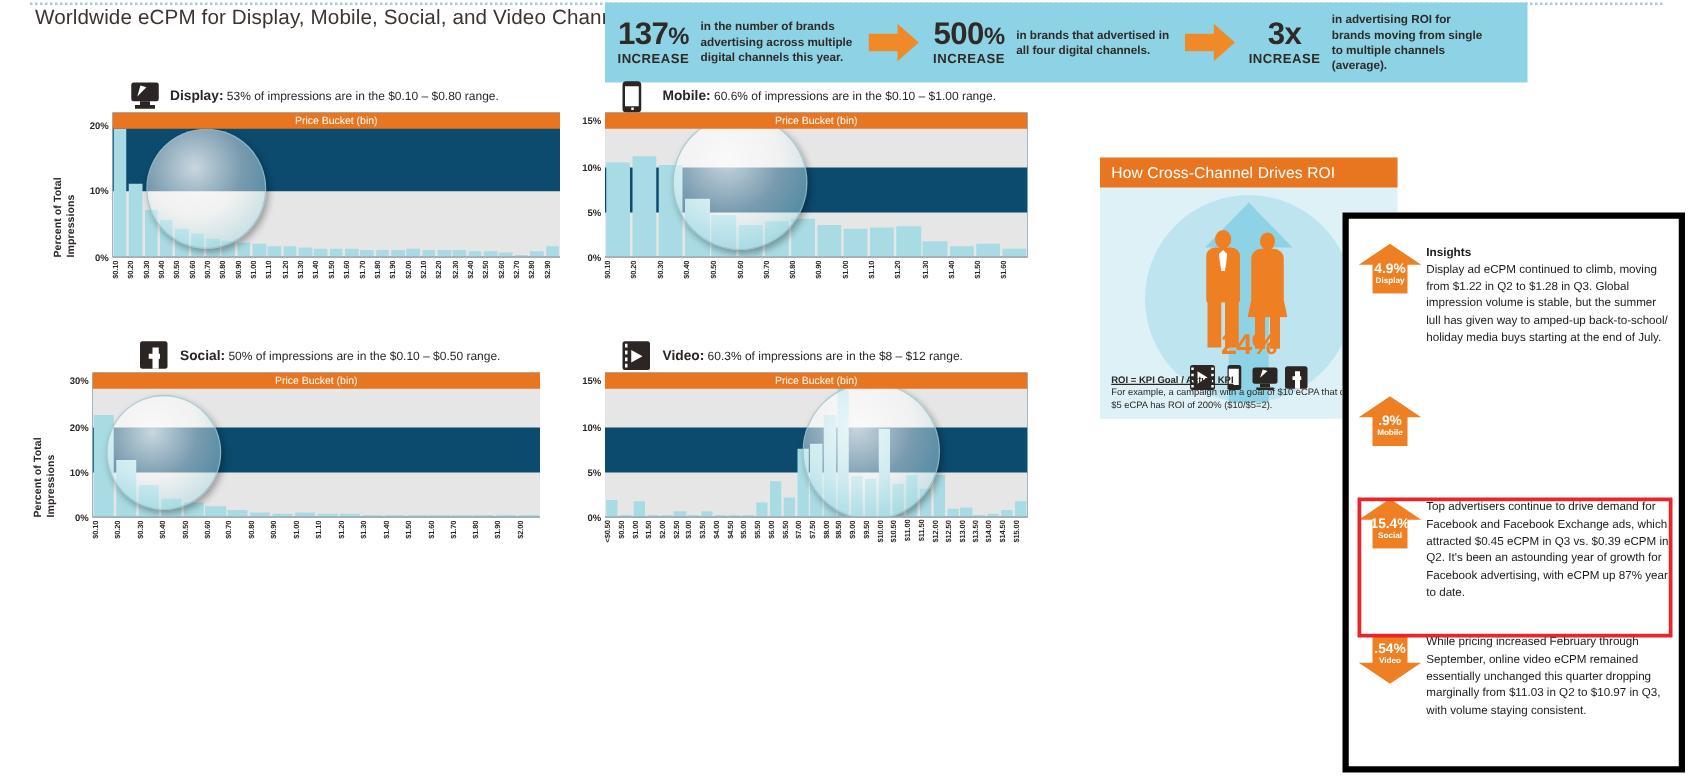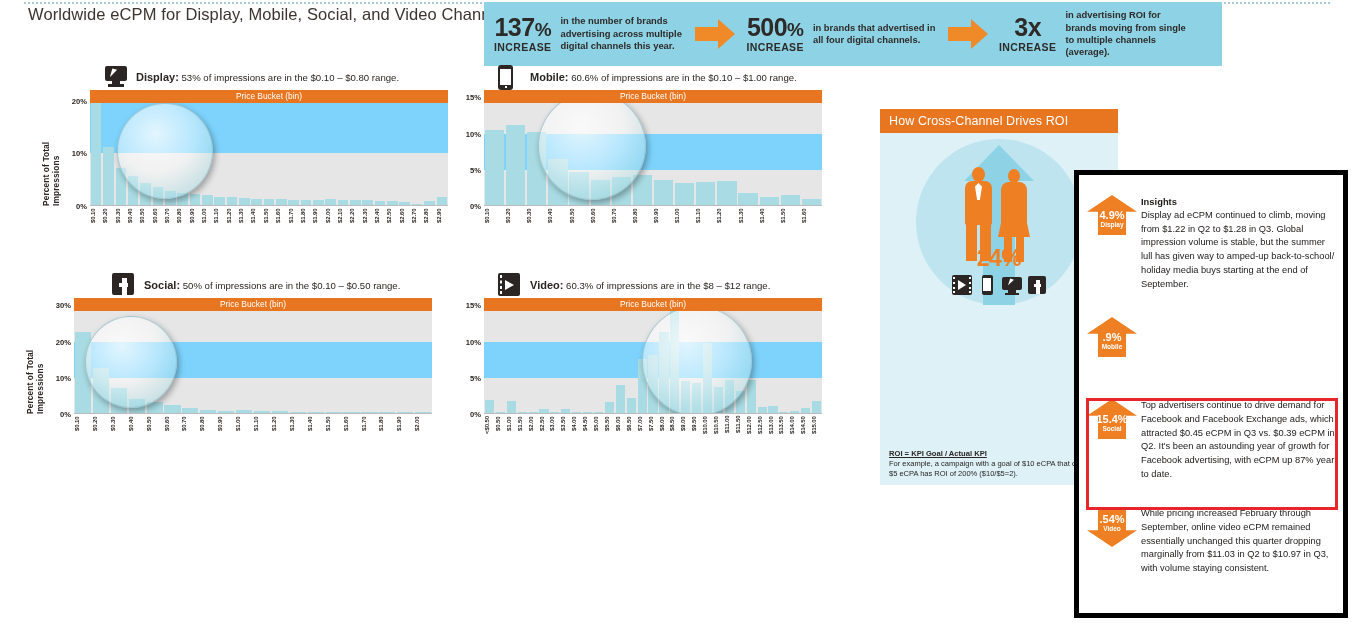--- a/index.html
+++ b/index.html
@@ -77,21 +77,21 @@
   }
   .yticks {
     position: absolute; width: 28px; top: 0; height: 116px;
   }
   .ytick {
     position: absolute; right: 3px; font-size: 7.6px; font-weight: bold;
     color: #2b2623; transform: translateY(-50%); white-space: nowrap;
   }
   .plot {
     position: absolute; top: 0;
-    background: #7dd3fc;
+    background: #0c4a6e;
     border-bottom: 1px solid #bcbcbc;
     overflow: hidden;
   }
   .band { position: absolute; left: 0; right: 0; background: #e6e6e6; }
   .bin-header {
     position: absolute; top: 0; left: 0; right: 0; height: 13px;
     background: #e8751f; color: #fff; font-size: 8.4px;
     text-align: center; line-height: 13px; z-index: 6;
   }
   .bars { position: absolute; left: 0; right: 0; bottom: 0; top: 0;
@@ -106,22 +106,22 @@
   }
   .xticks { position: absolute; display: flex; }
   .xt {
     flex: 1 1 0; font-size: 6px; font-weight: bold; color: #2b2623;
     writing-mode: vertical-rl; transform: rotate(180deg);
     text-align: right; height: 26px; letter-spacing: -0.1px;
   }
 
   
   #roi-panel {
-    position: absolute; left: 880px; top: 109px;
-    width: 238px; height: 376px;
+    position: absolute; left: 880px; top: 126px;
+    width: 238px; height: 209px;
     background: #ddf1f7;
   }
   #roi-title {
     height: 24px; background: #e8751f; color: #fff;
     font-size: 12.5px; line-height: 24px; padding-left: 9px;
     letter-spacing: .1px;
   }
   #roi-sub {
     font-size: 8.6px; font-weight: bold; color: #2b2623;
     line-height: 1.35; padding: 7px 9px 0 9px;
@@ -598,21 +598,21 @@
   <div id="insights-panel">
       <div class="insight-row" style="position: absolute; top: 18px; left: 0px; right: 0px;">
         <div class="badge">
           <div class="badge-shape badge-up">
             <div class="badge-pct">4.9%</div>
             <div class="badge-lbl">Display</div>
           </div>
         </div>
         <div class="insight-body">
           <div class="insight-title">Insights</div>
-          <div>Display ad eCPM continued to climb, moving from $1.22 in Q2 to $1.28 in Q3. Global impression volume is stable, but the summer lull has given way to amped-up back-to-school/ holiday media buys starting at the end of September.</div>
+          <div>Display ad eCPM continued to climb, moving from $1.22 in Q2 to $1.28 in Q3. Global impression volume is stable, but the summer lull has given way to amped-up back-to-school/ holiday media buys starting at the end of July.</div>
         </div>
       </div>
       <div class="insight-row" style="position: absolute; top: 140px; left: 0px; right: 0px;">
         <div class="badge">
           <div class="badge-shape badge-up">
             <div class="badge-pct">.9%</div>
             <div class="badge-lbl">Mobile</div>
           </div>
         </div>
       </div>

